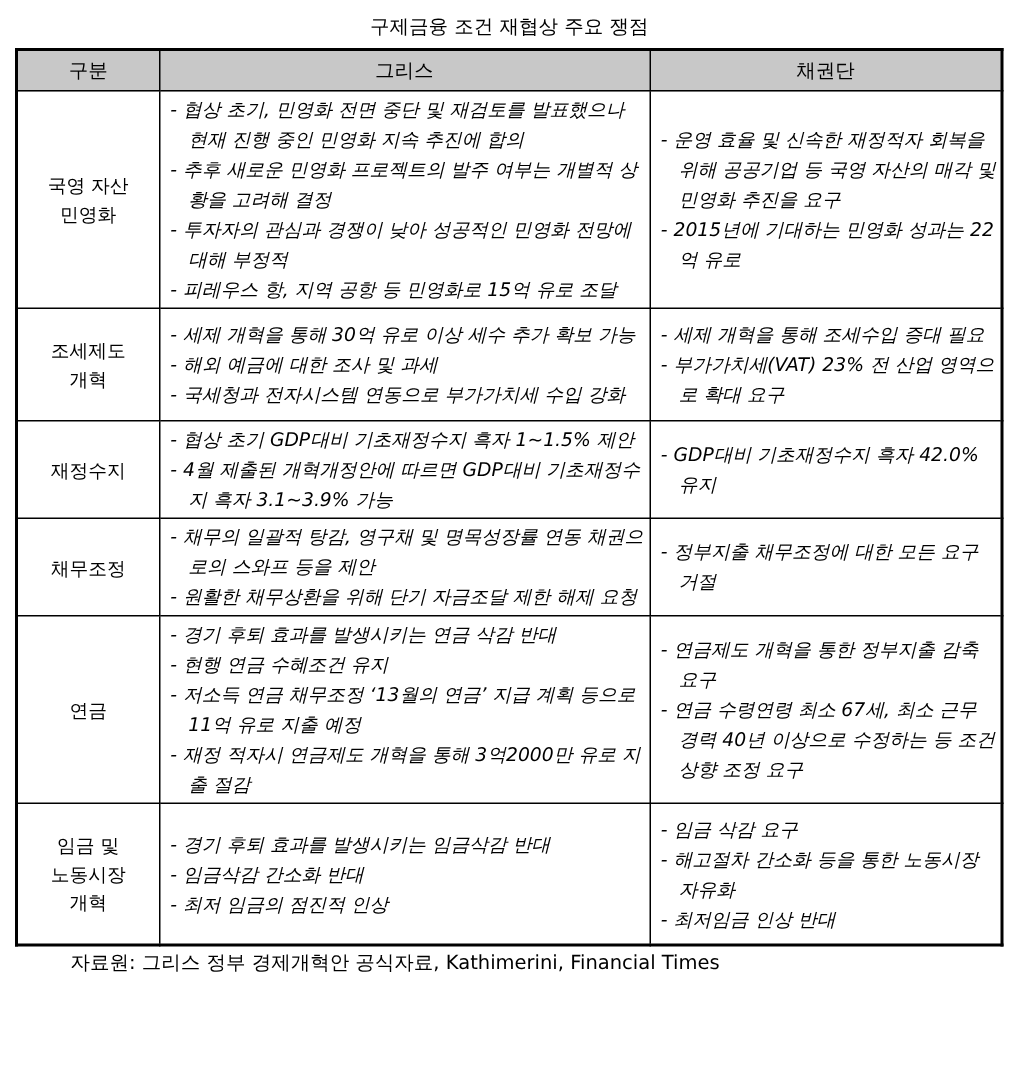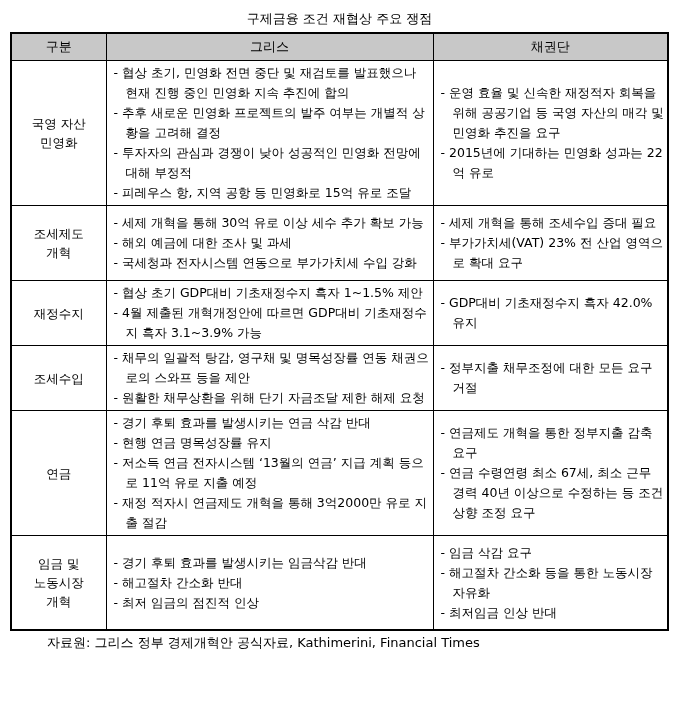--- a/index.html
+++ b/index.html
@@ -49,20 +49,21 @@
   td.category {
     text-align: center;
     vertical-align: middle;
     font-size: 12.5px;
     line-height: 19px;
     padding: 18px;
   }
   td.content {
     vertical-align: middle;
     padding: 2px 3px 2px 7px;
+    font-style: italic;
   }
   td.content ul {
     list-style: none;
     margin: 0;
     padding: 0;
   }
   td.content li {
     padding-left: 12px;
     text-indent: -12px;
     line-height: 20px;
@@ -144,62 +145,62 @@
             </ul>
           </td>
           <td class="content">
             <ul>
               <li>- GDP대비 기초재정수지 흑자 42.0% 유지</li>
             </ul>
           </td>
         </tr>
         <tr>
           <td class="category">
-            <div>조세수입</div>
+            <div>채무조정</div>
           </td>
           <td class="content">
             <ul>
               <li>- 채무의 일괄적 탕감, 영구채 및 명목성장률 연동 채권으로의 스와프 등을 제안</li>
               <li>- 원활한 채무상환을 위해 단기 자금조달 제한 해제 요청</li>
             </ul>
           </td>
           <td class="content">
             <ul>
               <li>- 정부지출 채무조정에 대한 모든 요구 거절</li>
             </ul>
           </td>
         </tr>
         <tr>
           <td class="category">
             <div>연금</div>
           </td>
           <td class="content">
             <ul>
               <li>- 경기 후퇴 효과를 발생시키는 연금 삭감 반대</li>
-              <li>- 현행 연금 명목성장률 유지</li>
-              <li>- 저소득 연금 전자시스템 ‘13월의 연금’ 지급 계획 등으로 11억 유로 지출 예정</li>
+              <li>- 현행 연금 수혜조건 유지</li>
+              <li>- 저소득 연금 채무조정 ‘13월의 연금’ 지급 계획 등으로 11억 유로 지출 예정</li>
               <li>- 재정 적자시 연금제도 개혁을 통해 3억2000만 유로 지출 절감</li>
             </ul>
           </td>
           <td class="content">
             <ul>
               <li>- 연금제도 개혁을 통한 정부지출 감축 요구</li>
               <li>- 연금 수령연령 최소 67세, 최소 근무 경력 40년 이상으로 수정하는 등 조건 상향 조정 요구</li>
             </ul>
           </td>
         </tr>
         <tr>
           <td class="category">
             <div>임금 및</div>
             <div>노동시장 개혁</div>
           </td>
           <td class="content">
             <ul>
               <li>- 경기 후퇴 효과를 발생시키는 임금삭감 반대</li>
-              <li>- 해고절차 간소화 반대</li>
+              <li>- 임금삭감 간소화 반대</li>
               <li>- 최저 임금의 점진적 인상</li>
             </ul>
           </td>
           <td class="content">
             <ul>
               <li>- 임금 삭감 요구</li>
               <li>- 해고절차 간소화 등을 통한 노동시장 자유화</li>
               <li>- 최저임금 인상 반대</li>
             </ul>
           </td>

